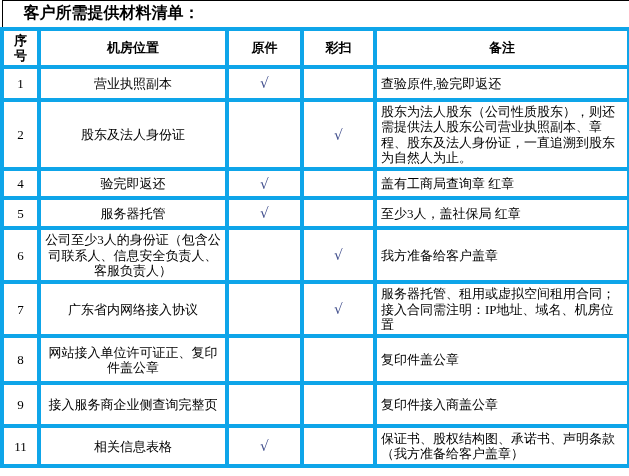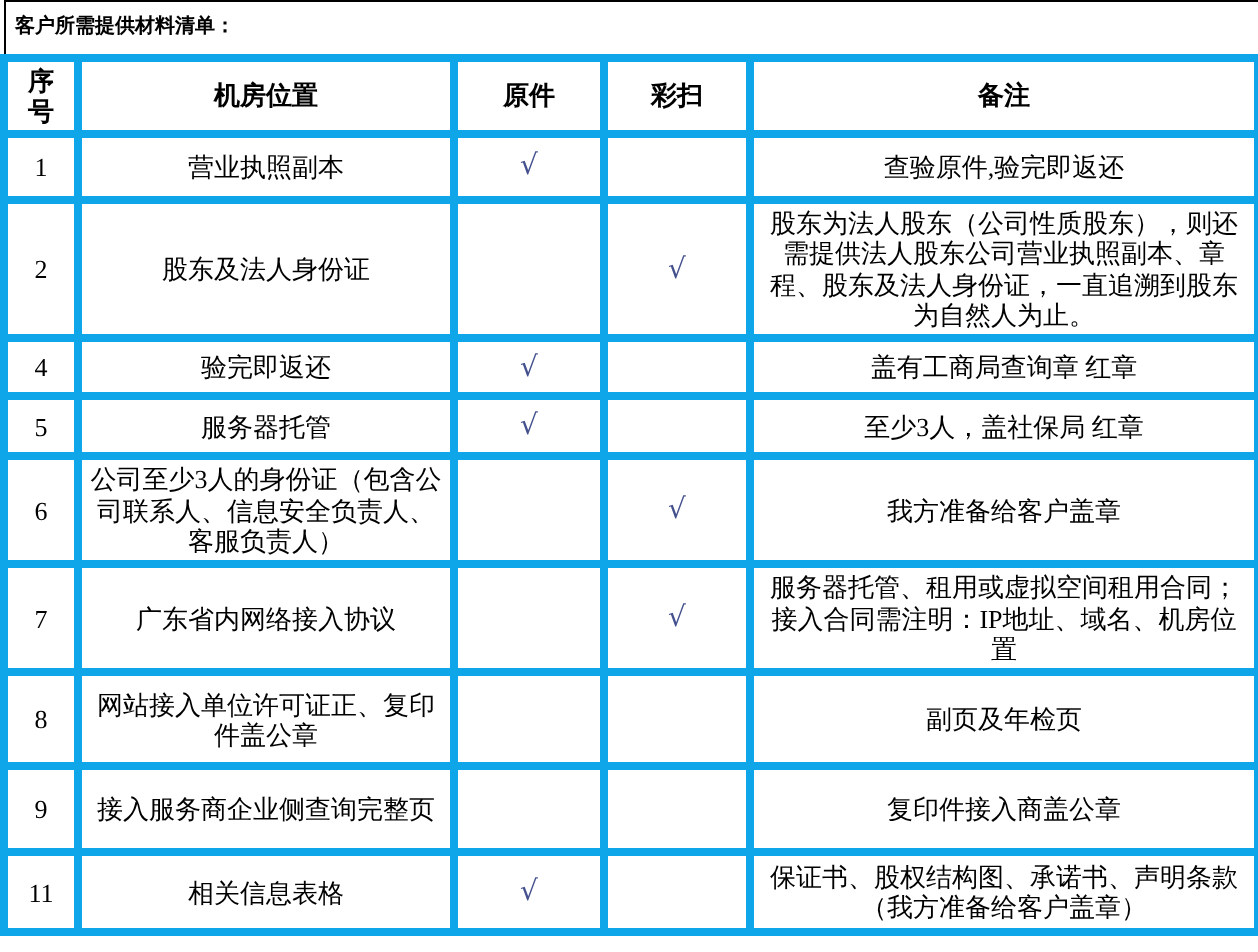--- a/index.html
+++ b/index.html
@@ -17,32 +17,32 @@
     font-size:13px;line-height:1.18;
     vertical-align:middle;
     padding:2px 4px;
     box-sizing:border-box;
     overflow:hidden;
     word-break:break-all;
   }
   tr.title-row td{
     border:1px solid #000;
     font-weight:bold;
-    font-size:10px;
+    font-size:16px;
     text-align:left;
     height:28px;
-    padding-left:5px;
+    padding-left:21px;
   }
   thead th{
     font-weight:bold;text-align:center;height:30px;
   }
   td.c-num{text-align:center;}
   td.c-name{text-align:center;padding-left:6px;}
   td.c-check{text-align:center;}
-  td.c-remark{text-align:center;padding-left:6px;}
+  td.c-remark{text-align:left;padding-left:6px;}
   .check{
     font-size:14px;
     font-family:"DejaVu Sans",sans-serif;
   }
   
   #rows tr:nth-child(1){height:33px;}
   #rows tr:nth-child(2){height:63px;}
   #rows tr:nth-child(3){height:29px;}
   #rows tr:nth-child(4){height:30px;}
   #rows tr:nth-child(5){height:50px;}
@@ -117,21 +117,21 @@
           <td class="c-name">广东省内网络接入协议</td>
           <td class="c-check"></td>
           <td class="c-check"><span class="check" style="color: rgb(68, 81, 142);">√</span></td>
           <td class="c-remark">服务器托管、租用或虚拟空间租用合同；接入合同需注明：IP地址、域名、机房位置</td>
         </tr>
         <tr>
           <td class="c-num">8</td>
           <td class="c-name">网站接入单位许可证正、复印件盖公章</td>
           <td class="c-check"></td>
           <td class="c-check"></td>
-          <td class="c-remark">副页及年检页</td>
+          <td class="c-remark">复印件盖公章</td>
         </tr>
         <tr>
           <td class="c-num">9</td>
           <td class="c-name">接入服务商企业侧查询完整页</td>
           <td class="c-check"></td>
           <td class="c-check"></td>
           <td class="c-remark">复印件接入商盖公章</td>
         </tr>
         <tr>
           <td class="c-num">11</td>

